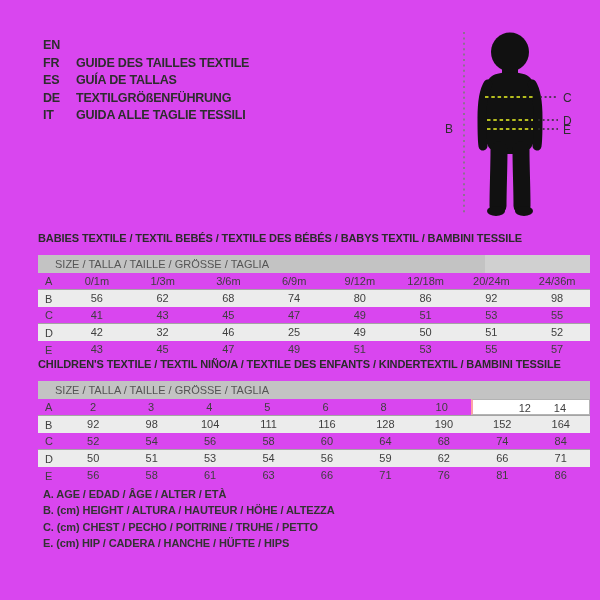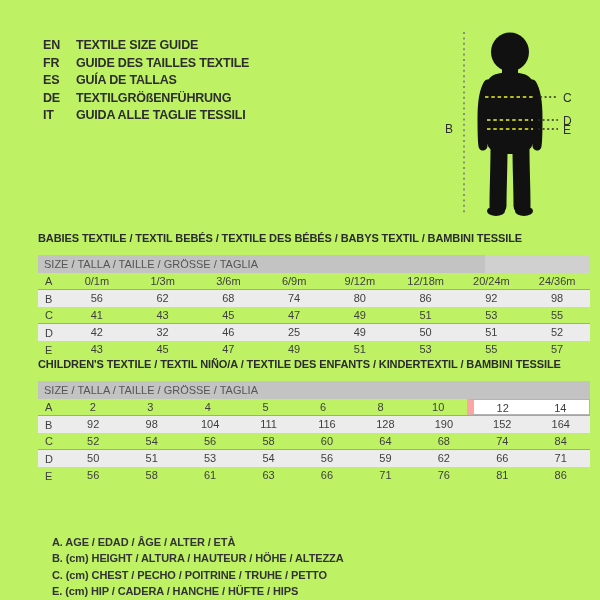--- a/index.html
+++ b/index.html
@@ -1,53 +1,52 @@
 <!DOCTYPE html>
 <html><head>
 <meta charset="utf-8">
 <style>
   html,body{margin:0;padding:0;background:#fff;}
   .page{
-    position:relative;width:600px;height:600px;background:#bef264;overflow:hidden;
+    position:relative;width:600px;height:600px;background:#d946ef;overflow:hidden;
     font-family:"Liberation Sans",sans-serif;color:#2e2e2e;
   }
   
   .langs{position:absolute;left:43px;top:37px;}
   .lang-row{display:flex;font-weight:bold;font-size:12.5px;line-height:17.5px;letter-spacing:-0.2px;color:#2d2d2d;}
   .lang-code{width:33px;flex:0 0 33px;}
   
   .figure{position:absolute;left:430px;top:16px;width:160px;height:212px;}
   .figure svg{display:block;}
   .fig-label{font-size:12px;fill:#2e2e2e;font-family:"Liberation Sans",sans-serif;}
   
   .table-block{position:absolute;left:38px;width:552px;}
   .table-title{font-size:11px;font-weight:bold;color:#2b2b2b;letter-spacing:-0.1px;line-height:14px;margin-bottom:10px;}
-  .size-band{height:18px;line-height:18px;background:#c3c3c3;font-size:11px;color:#555;padding-left:6px;box-sizing:border-box;}
+  .size-band{height:18px;line-height:18px;background:#c3c3c3;font-size:11px;color:#555;padding-left:17px;box-sizing:border-box;}
   .band-fade{background:linear-gradient(to right,#c3c3c3 0,#c3c3c3 81%,#d0d0d0 81%,#d0d0d0 100%);}
   .trow{display:flex;height:17px;line-height:16px;font-size:11px;color:#3e3e3e;box-sizing:border-box;align-items:center;}
   .trow.shaded{background:#ececec;}
   .trow.ruled{border-bottom:1px solid #a4a4a4;}
   .letter{width:26px;flex:0 0 26px;padding-left:7px;box-sizing:border-box;}
   .cell{flex:1;text-align:center;height:100%;line-height:16px;box-sizing:border-box;}
   .hbox{border-top:1px solid #b3b3b3;border-bottom:1px solid #b3b3b3;background:#fff;}
-  .hbox-left{border-left:7px solid #fca5a5;}
+  .hbox-left{border-left:2px solid #fca5a5;text-align:right;}
   .hbox-right{border-right:1px solid #b3b3b3;}
   
-  .legend{position:absolute;left:52px;top:486px;margin-top:48px;}
+  .legend{position:absolute;left:43px;top:486px;}
   .legend-line{font-size:11px;font-weight:bold;color:#333;line-height:16.4px;letter-spacing:-0.1px;}
 </style>
 </head>
 <body>
 
 <div class="page">
 
   <div class="langs">
     <div class="lang-row">
       <span class="lang-code">EN</span>
-      <span class="lang-label">TEXTILE SIZE GUIDE</span>
     </div>
     <div class="lang-row">
       <span class="lang-code">FR</span>
       <span class="lang-label">GUIDE DES TAILLES TEXTILE</span>
     </div>
     <div class="lang-row">
       <span class="lang-code">ES</span>
       <span class="lang-label">GUÍA DE TALLAS</span>
     </div>
     <div class="lang-row">

